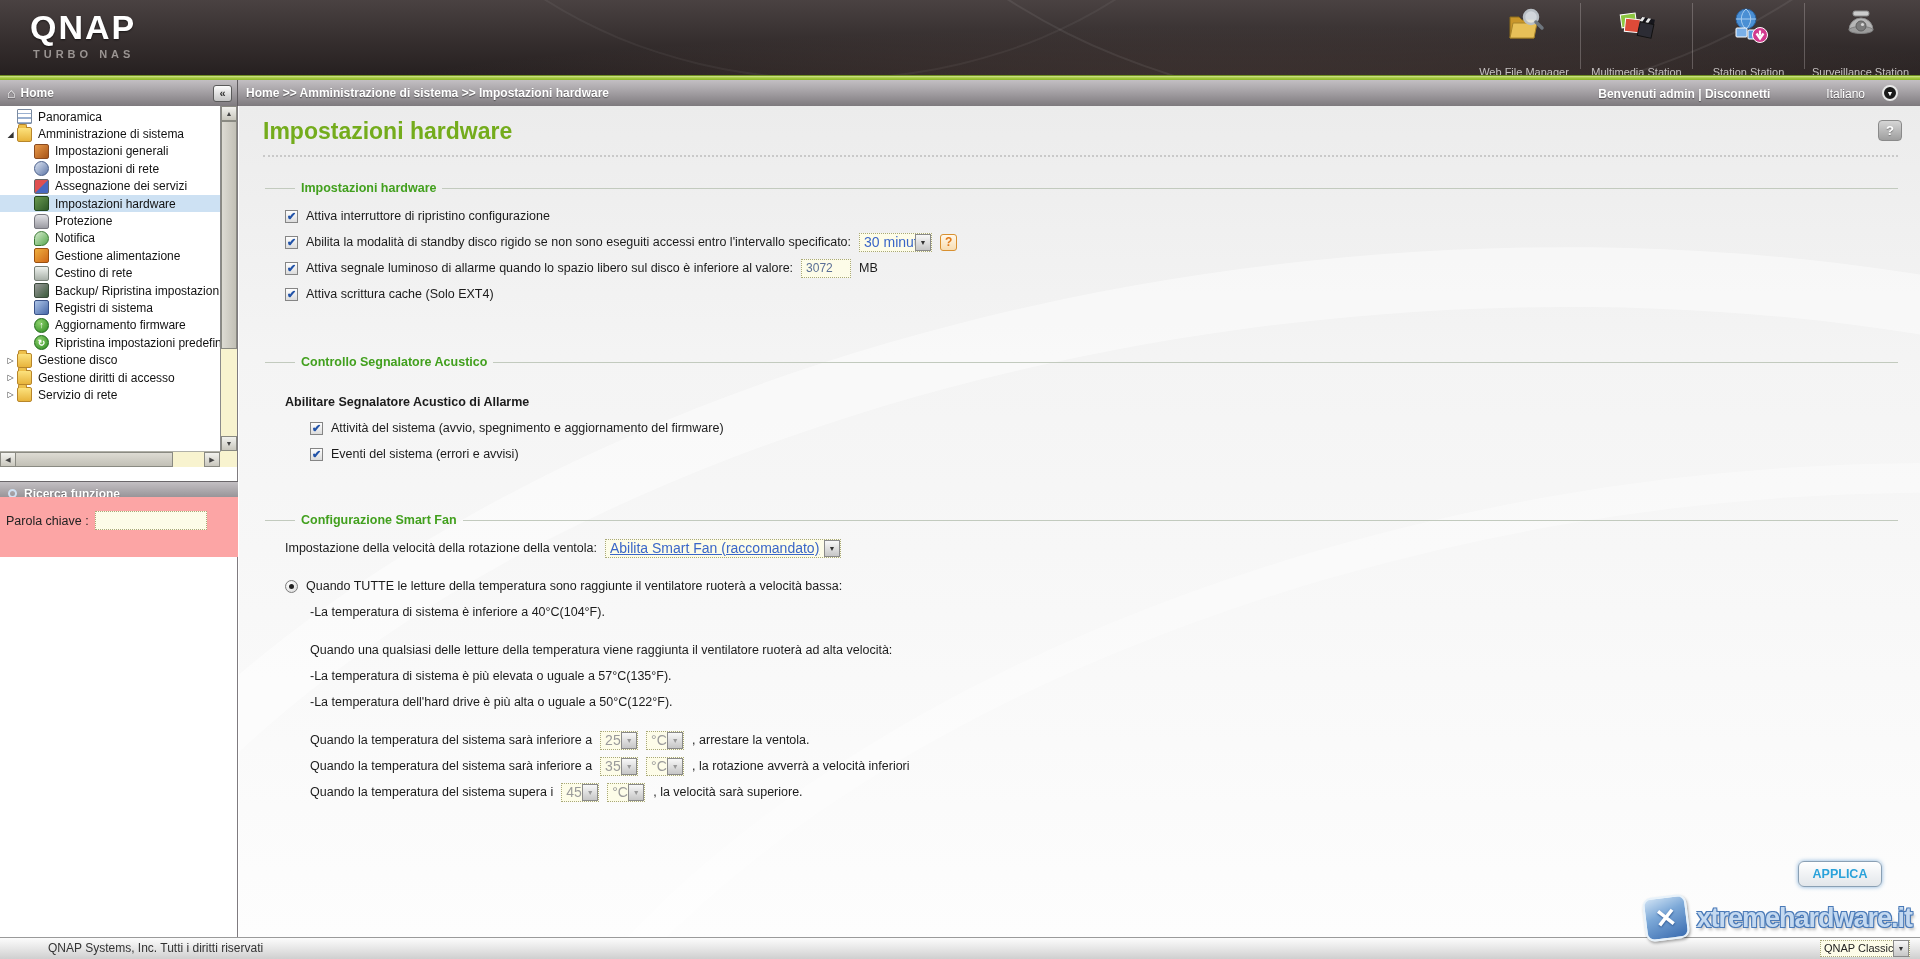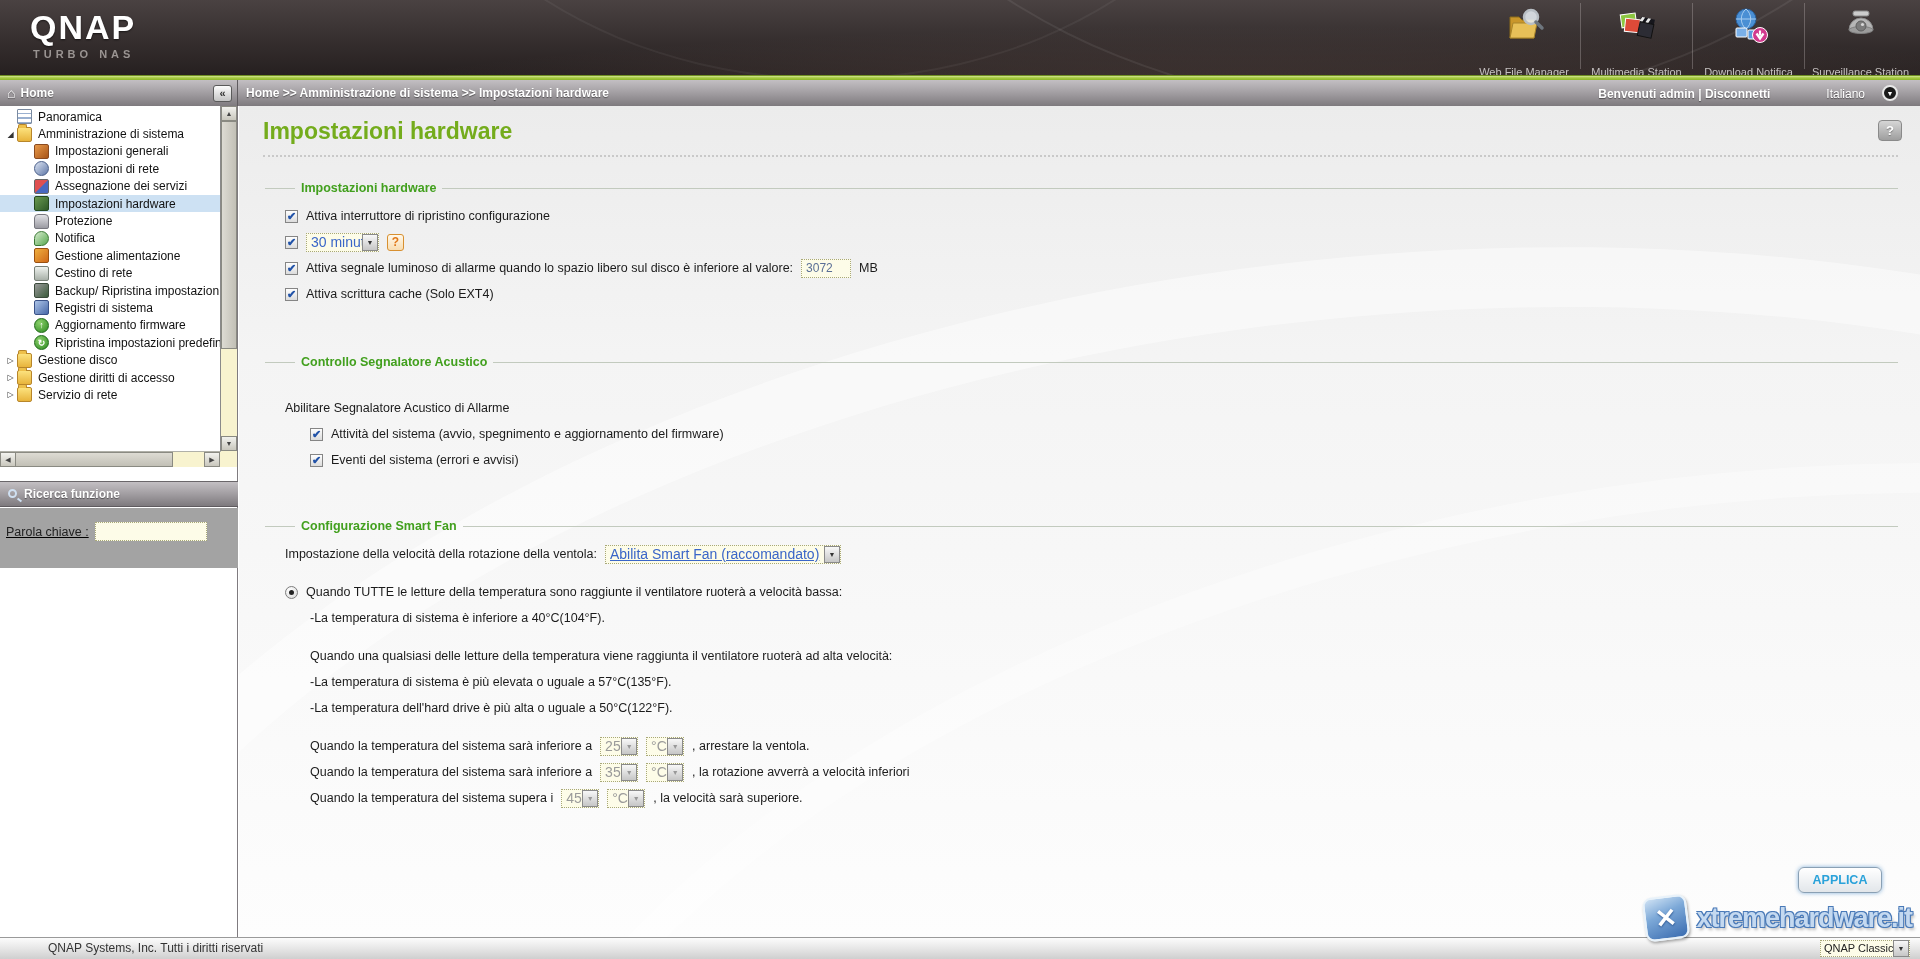--- a/index.html
+++ b/index.html
@@ -104,21 +104,21 @@
 
   
   .search-hd { position:absolute; left:0; top:375px; width:238px; height:26px;
     display:flex; align-items:center; color:#fff; font-size:12px; font-weight:bold;
     text-shadow:0 1px 1px rgba(0,0,0,.45); border-top:1px solid #6a666a;
     border-bottom:1px solid #5f5b5f; }
   .mag { width:9px; height:9px; border:2px solid #cfe0f2; border-radius:50%; margin:0 7px 2px 8px;
     position:relative; }
   .mag::after { content:""; position:absolute; width:5px; height:2px; background:#cfe0f2;
     transform:rotate(40deg); left:7px; top:8px; }
-  .search-bd { position:absolute; left:0; top:402px; width:238px; height:60px; background:#a3a3a3;text-decoration:underline; }
+  .search-bd { position:absolute; left:0; top:391px; width:238px; height:60px; background:#fca5a5; }
   .kw-row { display:flex; align-items:center; margin:14px 0 0 6px; font-size:12.5px; color:#222; }
   .kw-input { margin-left:6px; width:112px; height:19px; border:1px dotted #a8a878;
     background:#fdfce8; outline:none; font-size:12px; padding:0 3px;
     font-family:"Liberation Sans",sans-serif; }
 
   
   .main { position:absolute; left:239px; top:106px; right:0; height:831px; overflow:hidden;
     background:linear-gradient(180deg,#ececec 0%, #f4f4f4 30%, #fdfdfd 100%);
     padding:12px 0 0 24px; }
   .main::before { content:""; position:absolute; width:2800px; height:1600px; border-radius:50%;
@@ -133,21 +133,21 @@
     color:#fff; font-weight:bold; font-size:13px; display:flex; align-items:center;
     justify-content:center; cursor:pointer; text-shadow:0 1px 1px #777; }
 
   fieldset { border:none; border-top:1px solid #c2cabe; margin:24px 22px 0 2px;
     padding:8px 0 10px 20px; }
   legend { color:#42a01e; font-size:12.5px; font-weight:bold; padding:0 6px; margin-left:10px; }
   fieldset.f2 { margin-top:38px; }
   fieldset.f3 { margin-top:36px; }
 
   .crow { display:flex; align-items:center; gap:8px; height:26px; font-size:12.5px; color:#1b1b1b; }
-  .crow.intro { padding-left:0; margin-top:18px; }
+  .crow.intro { padding-left:0; margin-top:12px;font-weight:bold; }
   .sub { padding-left:25px; }
   .gap { height:12px; }
 
   .cb { width:13px; height:13px; flex:0 0 13px; border:1px solid #858585;
     background:linear-gradient(180deg,#fefefe,#dcdcdc); color:#2253a8; font-size:11px;
     font-weight:bold; display:inline-flex; align-items:center; justify-content:center;
     line-height:1; cursor:pointer; }
   .rb { width:13px; height:13px; flex:0 0 13px; border:1px solid #7d7d7d; border-radius:50%;
     background:radial-gradient(circle at 35% 30%,#fff,#d8d8d8); position:relative; cursor:pointer; }
   .rb.on::after { content:""; position:absolute; left:3px; top:3px; width:5px; height:5px;
@@ -234,21 +234,21 @@
       <div class="sicon">
         <svg width="42" height="40" viewBox="0 0 40 40">
           <circle cx="17" cy="13" r="10" fill="#4a8fd4" stroke="#2a5f9a"></circle>
           <path d="M7 13 h20 M17 3 a13 13 0 0 1 0 20 M17 3 a13 13 0 0 0 0 20" stroke="#a8cdf0" fill="none"></path>
           <rect x="7" y="22" width="11" height="9" rx="1" fill="#7ab0e8" stroke="#fff"></rect>
           <rect x="19" y="24" width="11" height="9" rx="1" fill="#5a9ade" stroke="#fff"></rect>
           <circle cx="31" cy="29" r="7.5" fill="#d23a8e" stroke="#fff"></circle>
           <path d="M31 24.5 v5 M27.5 27.5 l3.5 5 3.5 -5" stroke="#fff" stroke-width="2.2" fill="none"></path>
         </svg>
       </div>
-      <div class="slabel">Download Notifica</div>
+      <div class="slabel">Station Station</div>
     </div>
     <div class="station">
       <div class="sicon">
         <svg width="42" height="40" viewBox="0 0 40 40">
           <rect x="12" y="5" width="16" height="5" rx="2" fill="#cccccc" stroke="#8a8a8a"></rect>
           <path d="M8 24 a12 12 0 0 1 24 0 Z" fill="#b6b6b6" stroke="#8a8a8a"></path>
           <ellipse cx="20" cy="24" rx="12" ry="3.5" fill="#9c9c9c" stroke="#808080"></ellipse>
           <circle cx="20" cy="20" r="5" fill="#7c7c7c" stroke="#5f5f5f"></circle>
           <circle cx="21.5" cy="18.5" r="1.6" fill="#d8d8d8"></circle>
         </svg>
@@ -394,20 +394,21 @@
     <div class="dots"></div>
 
     <fieldset class="f1">
       <legend>Impostazioni hardware</legend>
       <div class="crow">
         <span class="cb">✔</span>
         <span>Attiva interruttore di ripristino configurazione</span>
       </div>
       <div class="crow">
         <span class="cb">✔</span>
+        <span>Abilita la modalità di standby disco rigido se non sono eseguiti accessi entro l'intervallo specificato:</span>
         <span class="ddl mid">
           <span class="t">30 minuti</span>
           <span class="b">▼</span>
         </span>
         <span class="hint">?</span>
       </div>
       <div class="crow">
         <span class="cb">✔</span>
         <span>Attiva segnale luminoso di allarme quando lo spazio libero sul disco è inferiore al valore:</span>
         <input class="din" value="3072" style="">

